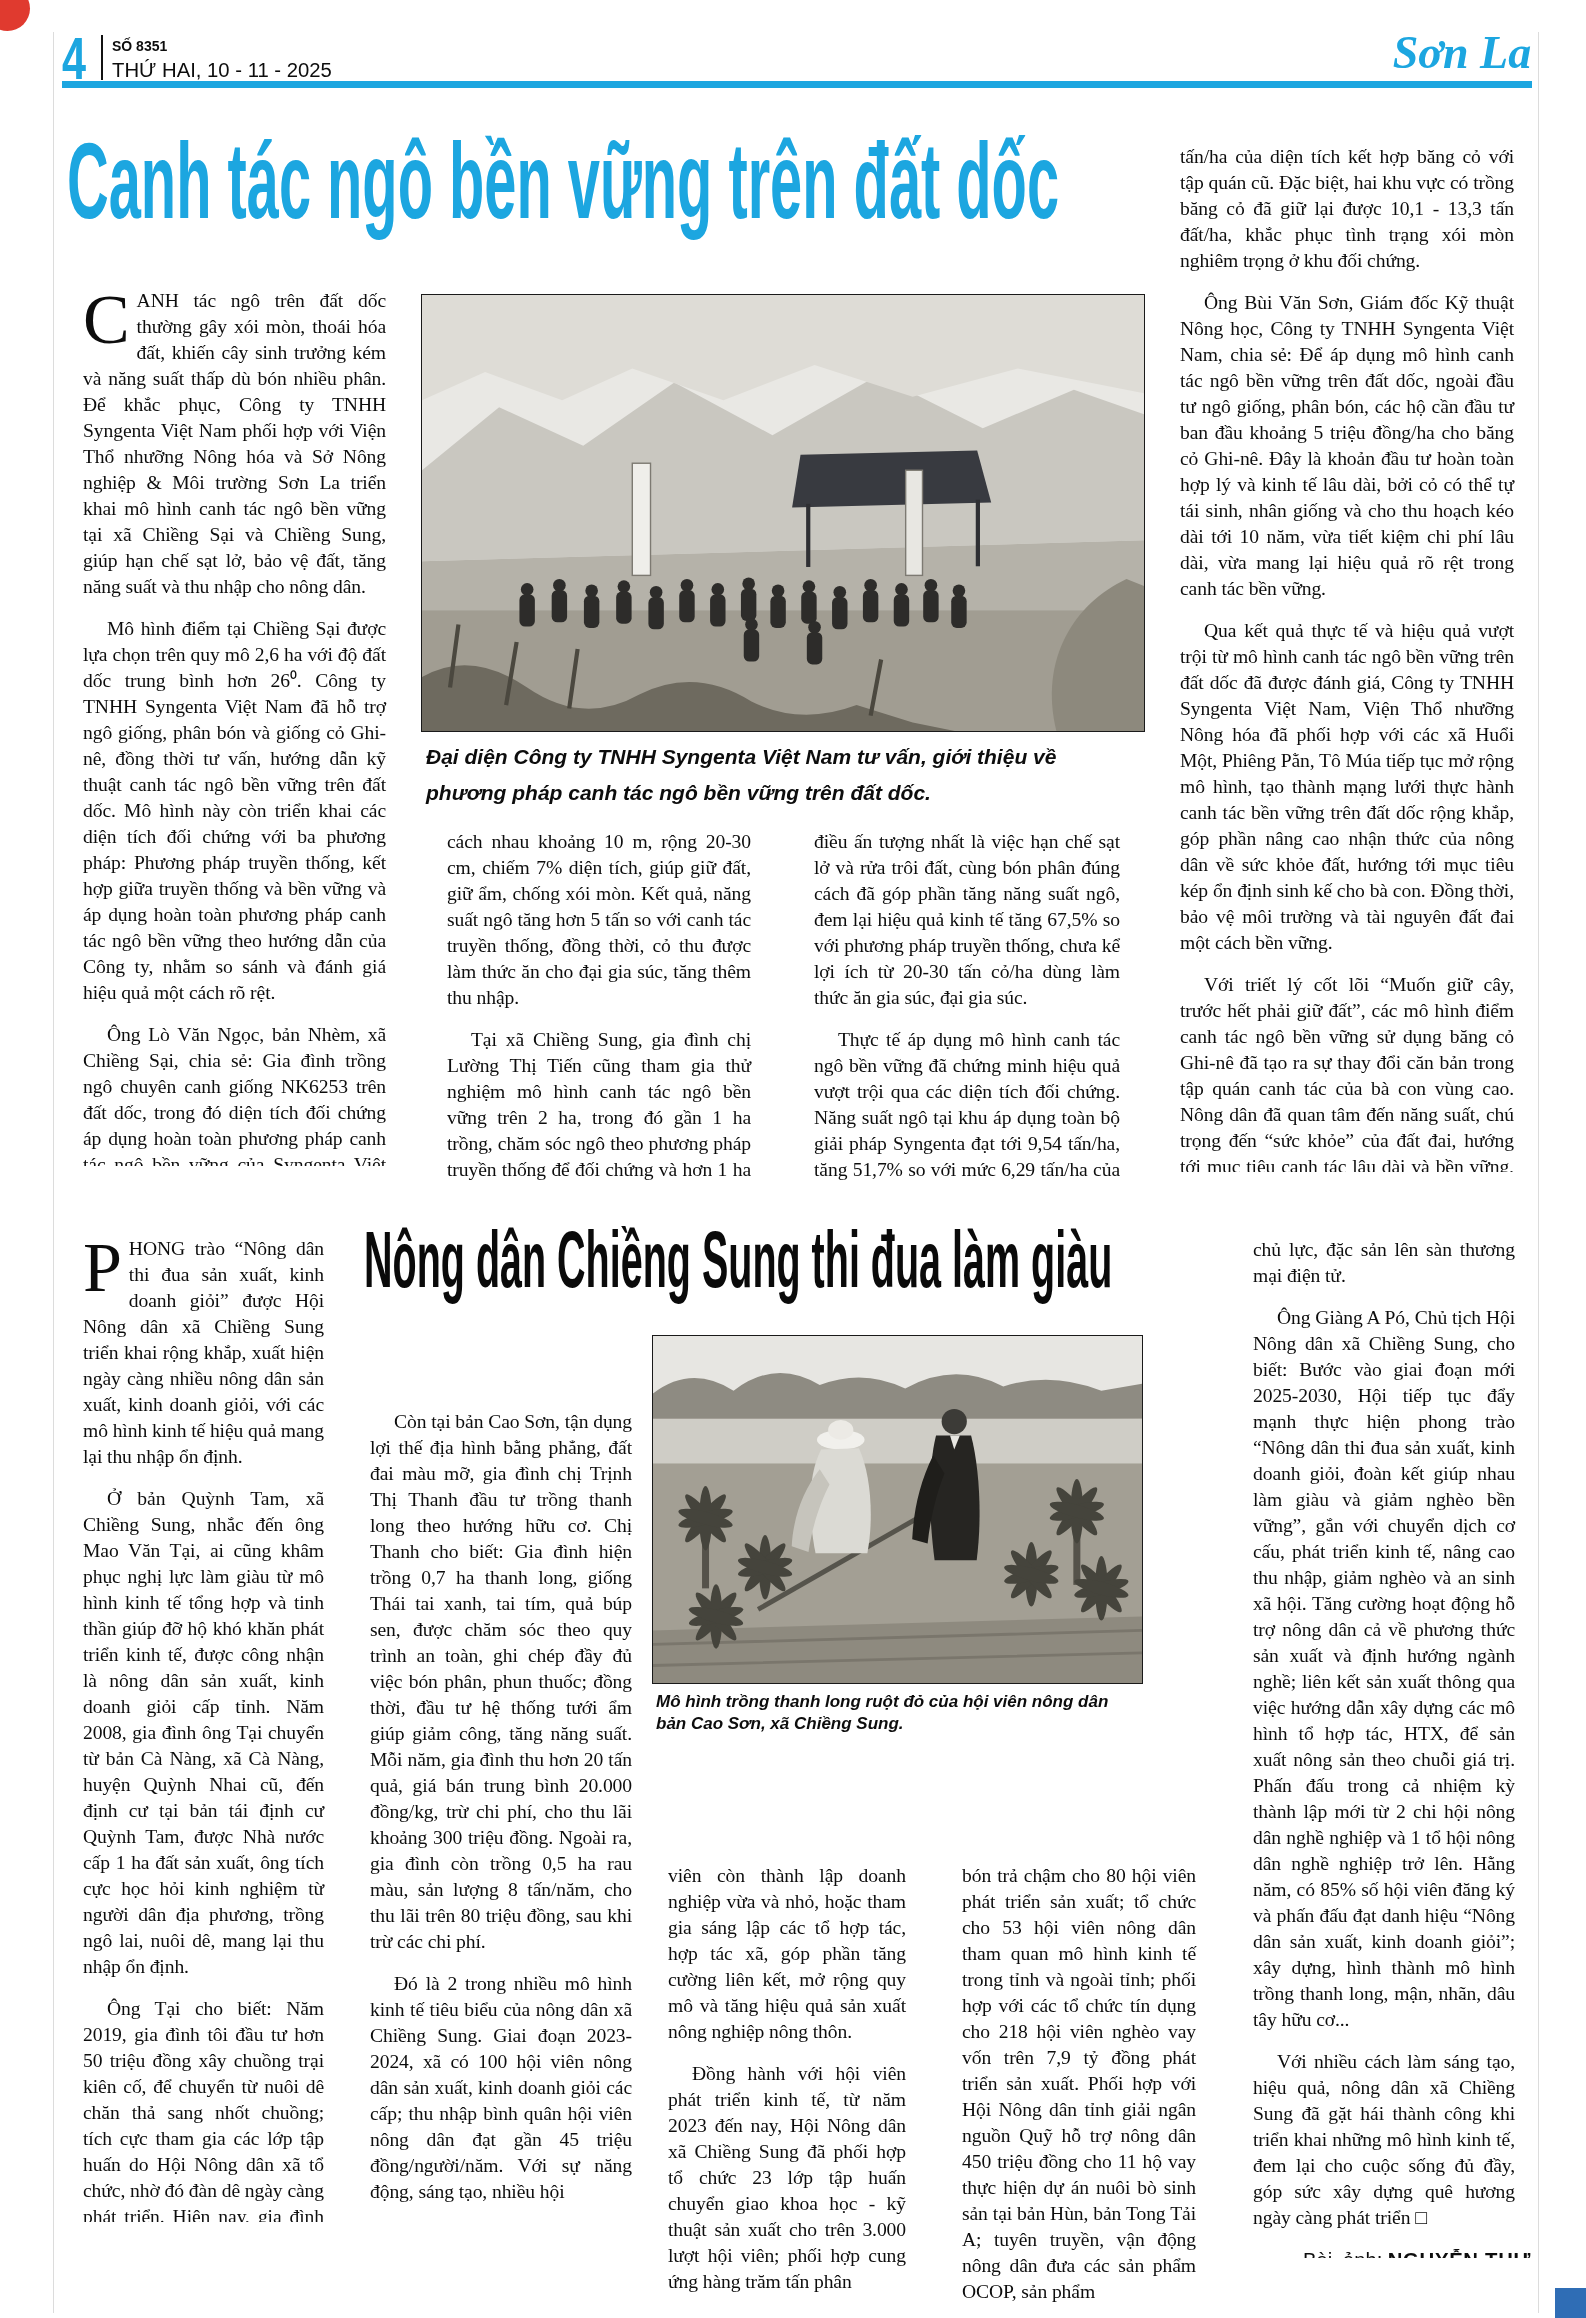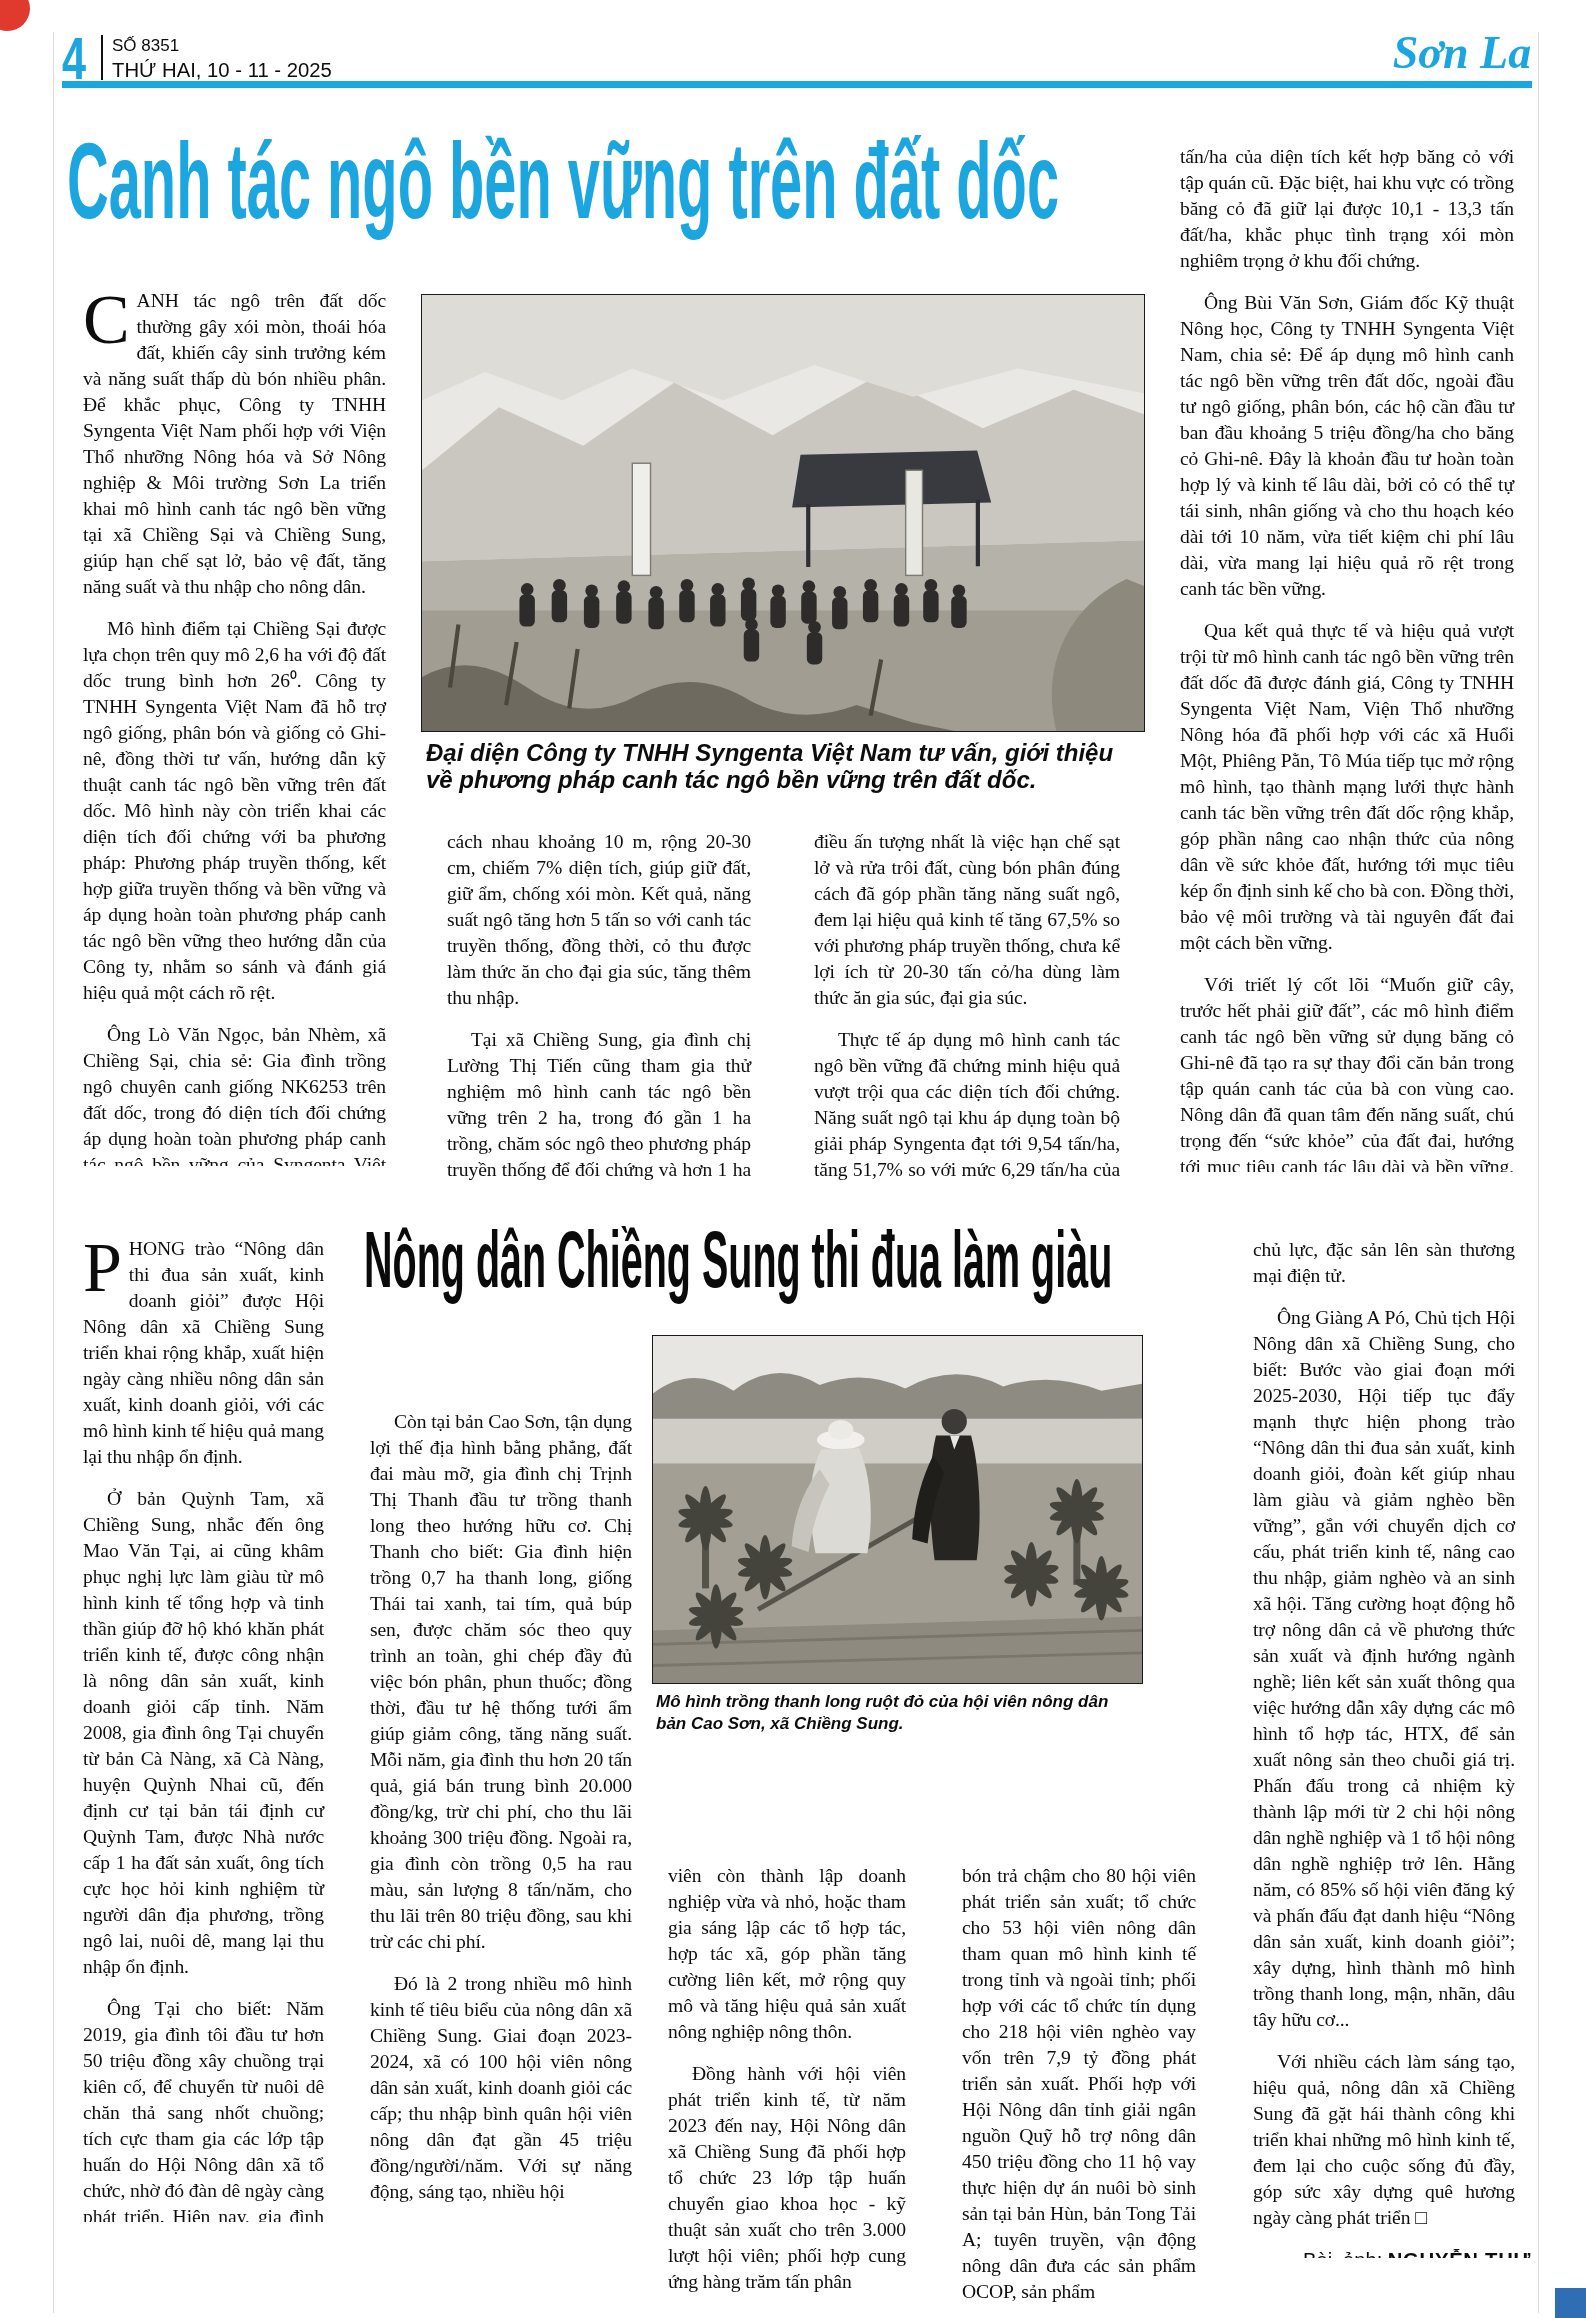--- a/index.html
+++ b/index.html
@@ -5,21 +5,21 @@
   :root{ --accent:#1ca6e0; --ink:#0d0d0d; }
   html,body{ margin:0; padding:0; background:#ffffff; }
   .page{ position:relative; width:1587px; height:2319px; background:#fff;
          font-family:"Liberation Serif", serif; color:var(--ink); overflow:hidden; }
   .abs{ position:absolute; }
 
   
   .pagenum{ font-family:"Liberation Sans",sans-serif; font-weight:bold; color:var(--accent);
             font-size:60px; line-height:50px; transform:scaleX(.72); transform-origin:0 0; }
   .hdr-divider{ width:2.1px; background:#111; }
-  .issue{ font-family:"Liberation Sans",sans-serif; font-weight:normal; font-size:17px; line-height:22.4px; }
+  .issue{ font-family:"Liberation Sans",sans-serif; font-weight:bold; font-size:14px; line-height:22.4px; }
   .issuedate{ font-family:"Liberation Sans",sans-serif; font-size:20.3px; line-height:24px; }
   .masthead{ font-family:"Liberation Serif",serif; font-style:italic; font-weight:bold;
              color:var(--accent); font-size:46px; line-height:46px; }
   .hdr-rule{ background:var(--accent); height:7px; }
 
   
   .headline1{ font-family:"Liberation Sans",sans-serif; font-weight:bold; color:var(--accent);
               font-size:107px; line-height:112px; white-space:nowrap;
               transform:scaleX(.54); transform-origin:0 0; }
   .headline2{ font-family:"Liberation Sans",sans-serif; font-weight:bold; color:#0a0a0a;
@@ -27,21 +27,21 @@
               transform:scaleX(.5); transform-origin:0 0; }
 
   
   .body-col{ text-align:justify; font-size:19.6px; line-height:26px; letter-spacing:-0.1px;
              overflow:hidden; }
   .body-col p{ margin:16px; text-indent:24px; }
   .body-col p.np{ text-indent:0; }
   .dropcap{ float:left; font-size:70px; line-height:55px; padding:4.2px 7px 0 0; font-weight:normal; }
 
   .caption{ font-family:"Liberation Sans",sans-serif; font-weight:bold; font-style:italic;
-            font-size:24px; line-height:27px; text-align:left; }
+            font-size:21px; line-height:36px; text-align:left; }
   .caption.small{ font-size:17px; line-height:22.4px; }
   .byline{ font-family:"Liberation Sans",sans-serif; font-size:20.3px; text-align:right; margin-top:7px; }
   .byline .author{ font-weight:bold; letter-spacing:0.7px; }
 
   .photo{ background:#d8d7d3; border:1.4px solid #1a1a1a; overflow:hidden; }
   .photo svg{ display:block; width:100%; height:100%; }
 
   .edge-line{ width:1.4px; background:#dcdcdc; }
   .frag-red{ width:45px; height:45px; background:#e03a2f; border-radius:50%; }
   .frag-blue{ width:32px; height:31px; background:#2f6db5; }

